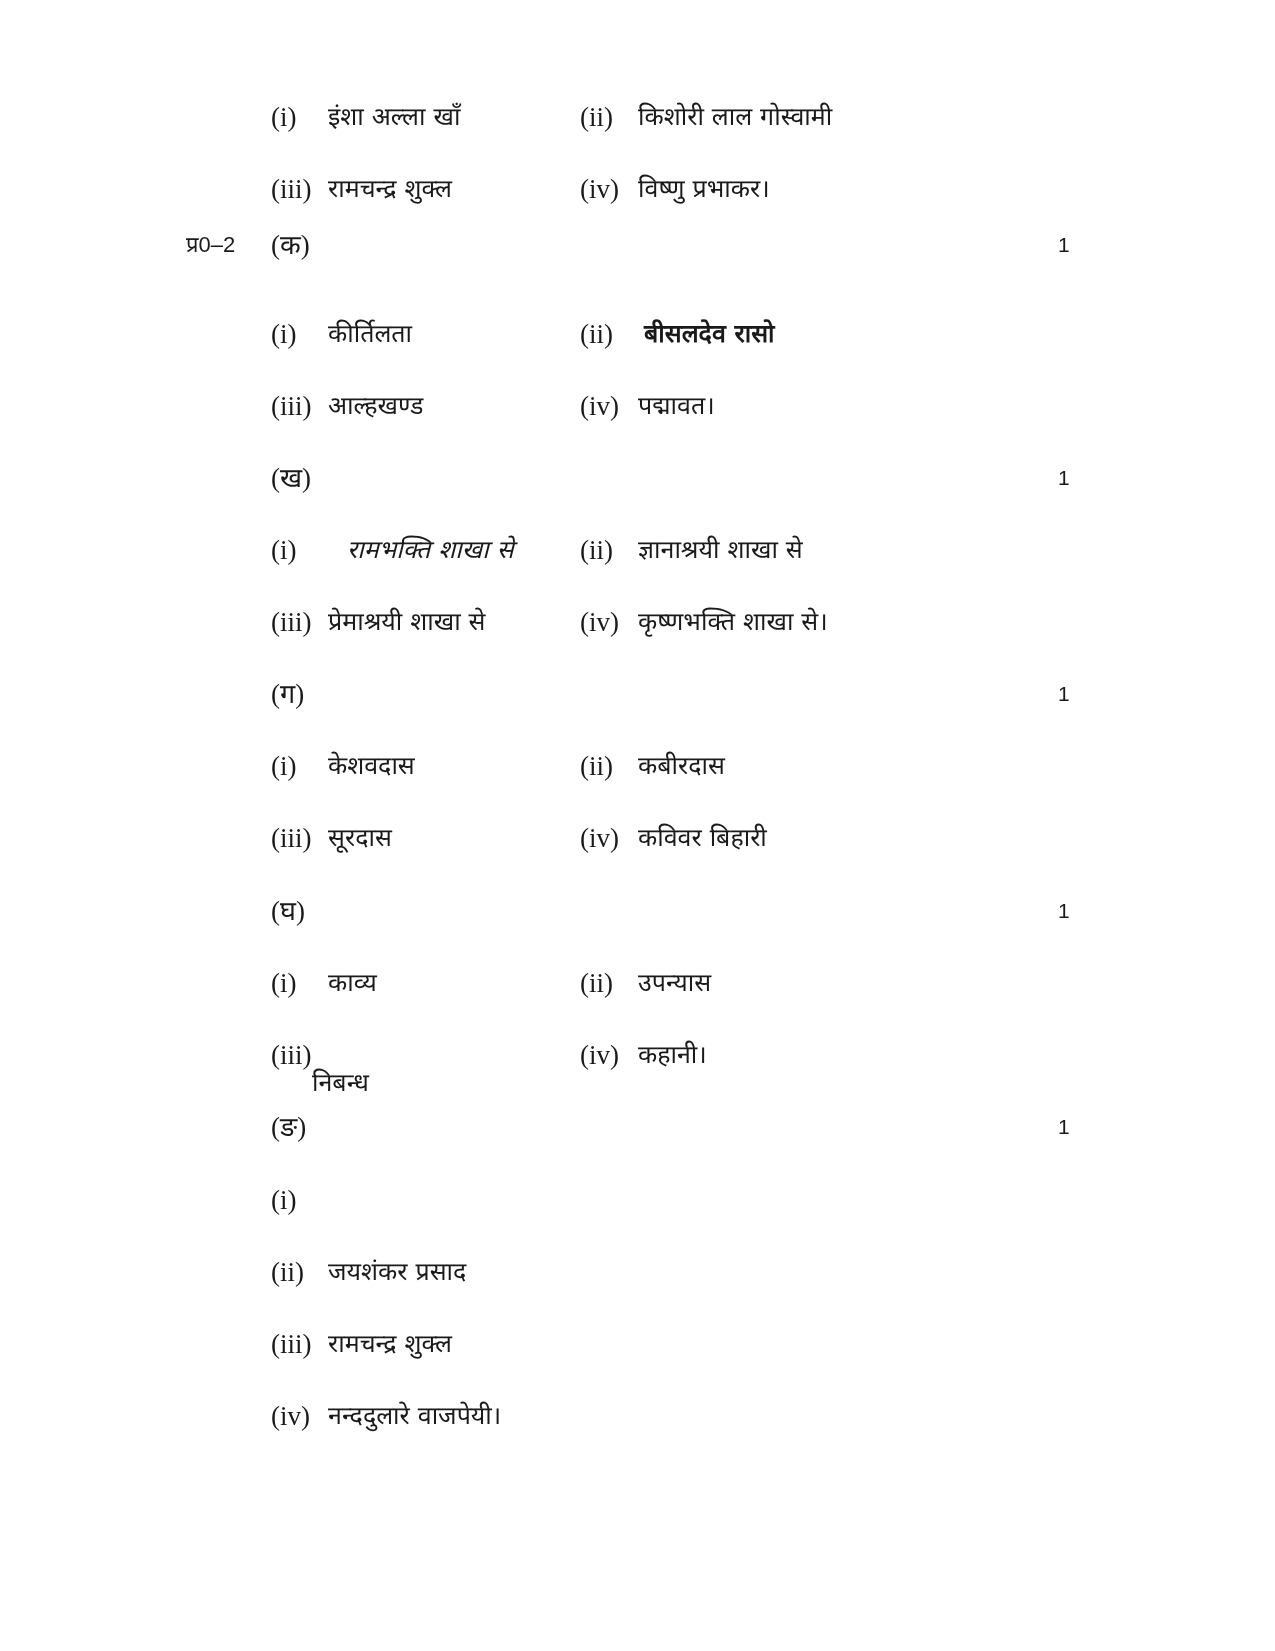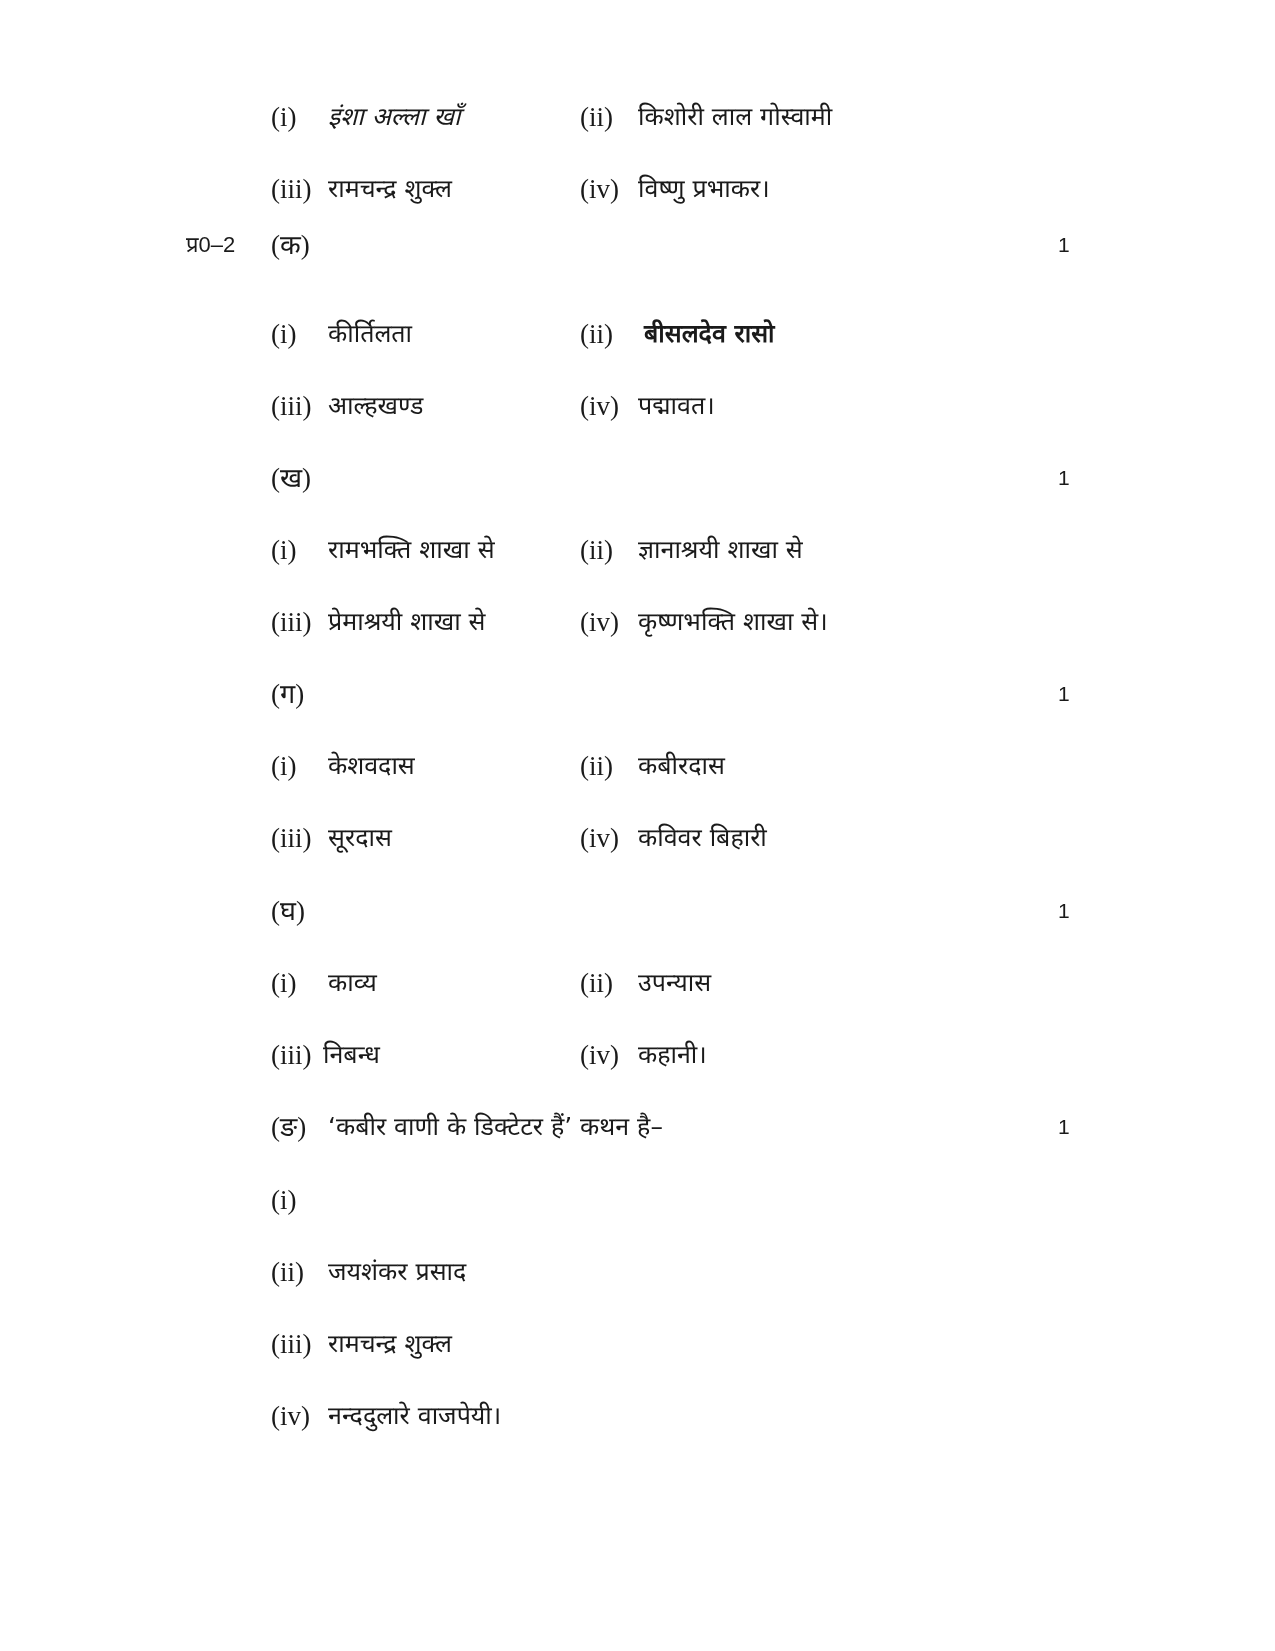--- a/index.html
+++ b/index.html
@@ -10,21 +10,21 @@
   .lbl { position:absolute; font-family:"Liberation Serif", serif; font-size:27px; }
   .txt { position:absolute; white-space:nowrap; }
   .marks { position:absolute; left:1058px; font-family:"Liberation Sans", sans-serif; font-size:21px; }
 </style>
 </head>
 <body>
 
 <div id="page">
     <div class="line" style="top: 97px;">
       <span class="lbl" style="left: 271px;">(i)</span>
-      <span class="txt" style="left: 328px; font-style: italic;">इंशा अल्ला खाँ</span>
+      <span class="txt" style="left: 328px;">इंशा अल्ला खाँ</span>
       <span class="lbl" style="left: 580px;">(ii)</span>
       <span class="txt" style="left: 638px;">किशोरी लाल गोस्वामी</span>
     </div>
     <div class="line" style="top: 169px;">
       <span class="lbl" style="left: 271px;">(iii)</span>
       <span class="txt" style="left: 328px;">रामचन्द्र शुक्ल</span>
       <span class="lbl" style="left: 580px;">(iv)</span>
       <span class="txt" style="left: 638px;">विष्णु प्रभाकर।</span>
     </div>
     <div class="line" style="top: 225px;">
@@ -43,21 +43,21 @@
       <span class="txt" style="left: 328px;">आल्हखण्ड</span>
       <span class="lbl" style="left: 580px;">(iv)</span>
       <span class="txt" style="left: 638px;">पद्मावत।</span>
     </div>
     <div class="line" style="top: 458px;">
       <span class="lbl" style="left: 271px;">(ख)</span>
       <span class="marks">1</span>
     </div>
     <div class="line" style="top: 530px;">
       <span class="lbl" style="left: 271px;">(i)</span>
-      <span class="txt" style="left: 328px;">रामभक्ति शाखा से</span>
+      <span class="txt" style="left: 347px; font-style: italic;">रामभक्ति शाखा से</span>
       <span class="lbl" style="left: 580px;">(ii)</span>
       <span class="txt" style="left: 638px;">ज्ञानाश्रयी शाखा से</span>
     </div>
     <div class="line" style="top: 602px;">
       <span class="lbl" style="left: 271px;">(iii)</span>
       <span class="txt" style="left: 328px;">प्रेमाश्रयी शाखा से</span>
       <span class="lbl" style="left: 580px;">(iv)</span>
       <span class="txt" style="left: 638px;">कृष्णभक्ति शाखा से।</span>
     </div>
     <div class="line" style="top: 674px;">
@@ -81,27 +81,26 @@
       <span class="marks">1</span>
     </div>
     <div class="line" style="top: 963px;">
       <span class="lbl" style="left: 271px;">(i)</span>
       <span class="txt" style="left: 328px;">काव्य</span>
       <span class="lbl" style="left: 580px;">(ii)</span>
       <span class="txt" style="left: 638px;">उपन्यास</span>
     </div>
     <div class="line" style="top: 1035px;">
       <span class="lbl" style="left: 271px;">(iii)</span>
-      <span class="txt" style="left: 323px;">निबन्ध</span>
+      <span class="txt" style="left: 312px; margin-top: 28px;">निबन्ध</span>
       <span class="lbl" style="left: 580px;">(iv)</span>
       <span class="txt" style="left: 638px;">कहानी।</span>
     </div>
     <div class="line" style="top: 1107px;">
       <span class="lbl" style="left: 271px;">(ङ)</span>
-      <span class="txt" style="left: 328px;">‘कबीर वाणी के डिक्टेटर हैं’ कथन है–</span>
       <span class="marks">1</span>
     </div>
     <div class="line" style="top: 1180px;">
       <span class="lbl" style="left: 271px;">(i)</span>
     </div>
     <div class="line" style="top: 1252px;">
       <span class="lbl" style="left: 271px;">(ii)</span>
       <span class="txt" style="left: 328px;">जयशंकर प्रसाद</span>
     </div>
     <div class="line" style="top: 1324px;">

